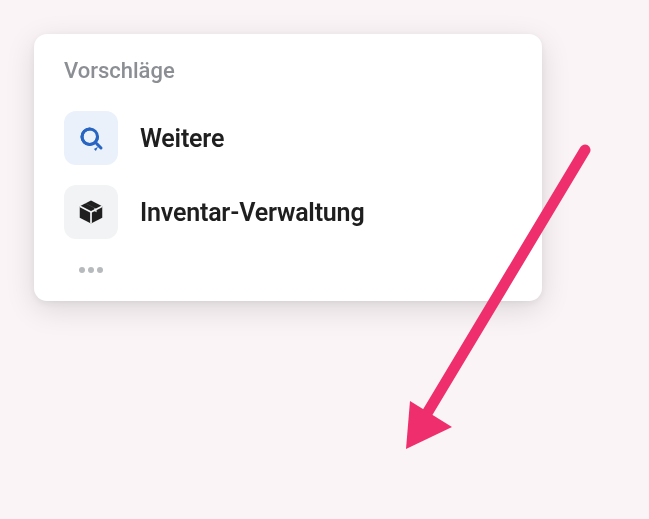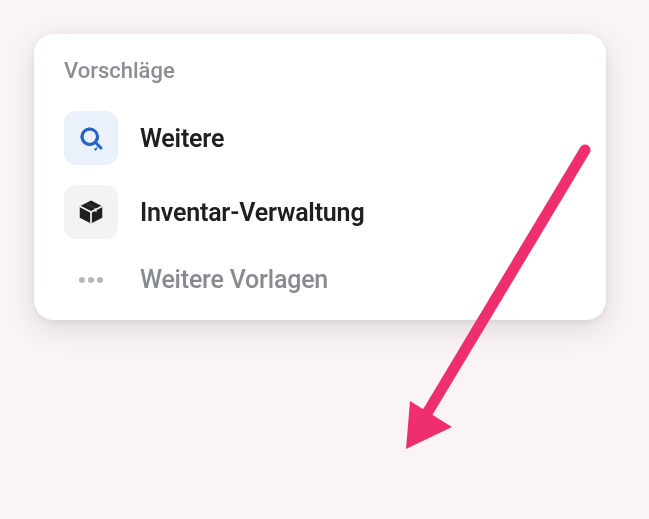--- a/index.html
+++ b/index.html
@@ -7,23 +7,23 @@
     font-family: -apple-system, BlinkMacSystemFont, "Segoe UI", Roboto, Helvetica, Arial, sans-serif;
     background: #faf4f6;
     width: 649px;
     height: 519px;
     position: relative;
   }
   .card {
     position: absolute;
     left: 34px;
     top: 34px;
-    width: 572px;
+    width: 508px;
     background: #ffffff;
-    border-radius: 20px;
+    border-radius: 13px;
     box-shadow: 0 8px 30px rgba(0,0,0,0.12), 0 2px 6px rgba(0,0,0,0.06);
     padding: 24px 26px 14px 26px;
   }
   .section-heading {
     color: #8b8f94;
     font-size: 22px;
     font-weight: 500;
     margin-bottom: 18px;
     padding-left: 4px;
   }
@@ -111,20 +111,19 @@
   </div>
 
   <div class="more-row">
     <div class="more-dots">
       <svg width="30" height="10" viewBox="0 0 30 10">
         <circle cx="6" cy="5" r="3" fill="#b7babd"></circle>
         <circle cx="15" cy="5" r="3" fill="#b7babd"></circle>
         <circle cx="24" cy="5" r="3" fill="#b7babd"></circle>
       </svg>
     </div>
-    <div class="more-label">Weitere Vorlagen</div>
   </div>
 </div>
 
 <svg class="arrow-annotation" style="left:380px; top:135px;" width="230" height="330" viewBox="0 0 230 330">
   <line x1="205" y1="15" x2="40" y2="290" stroke="#ef2e6d" stroke-width="11" stroke-linecap="round"></line>
   <polygon points="26,314 30,266 72,292" fill="#ef2e6d"></polygon>
 </svg>
 
 </body></html>

